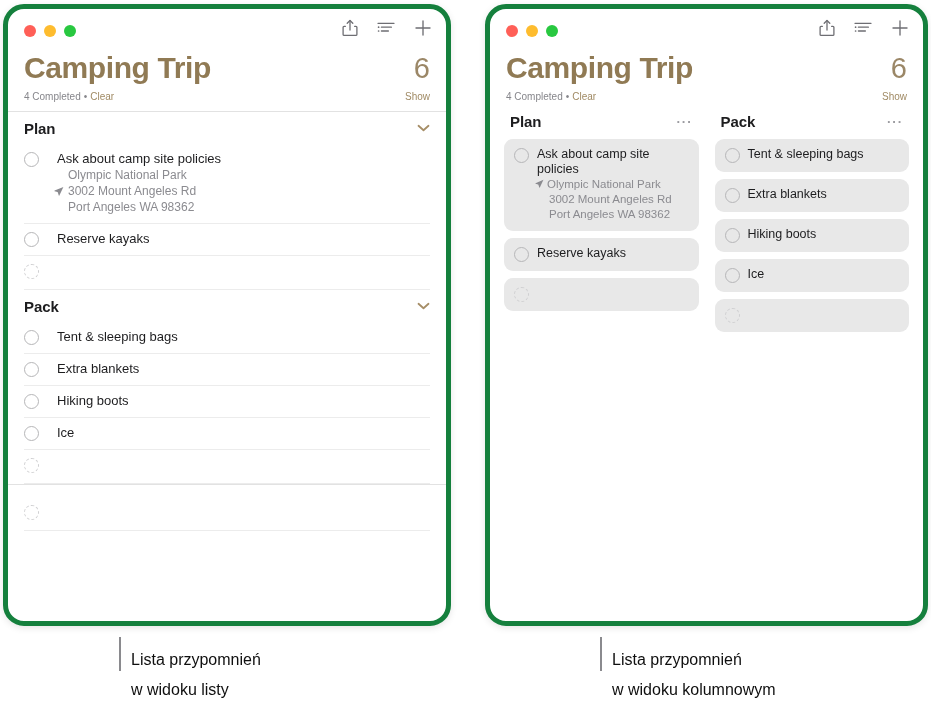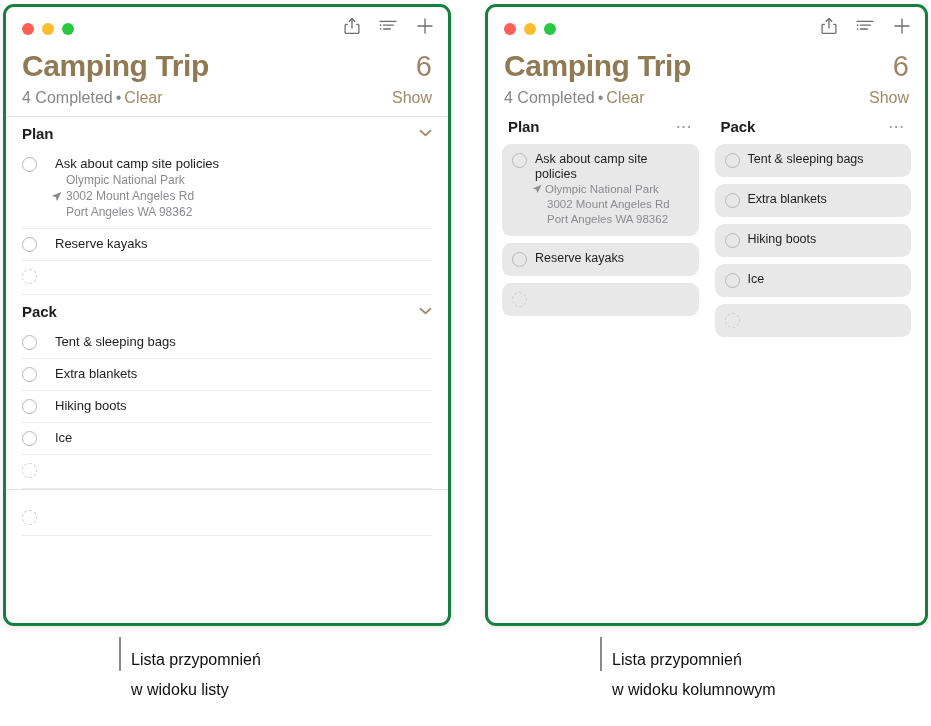--- a/index.html
+++ b/index.html
@@ -14,22 +14,22 @@
     font-family: "Liberation Sans", sans-serif;
     -webkit-font-smoothing: antialiased;
     color: #1d1d1f;
     overflow: hidden;
   }
 
   
   .window {
     position: absolute;
     background: #ffffff;
-    border: 3px solid #15803d;
-    border-radius: 11px;
+    border: 5px solid #15803d;
+    border-radius: 21px;
     box-shadow: 0 2px 7px rgba(0,0,0,0.10);
     overflow: hidden;
     box-sizing: border-box;
   }
   #window-list { left: 3px;   top: 4px; width: 448px; height: 622px; }
   #window-col  { left: 485px; top: 4px; width: 443px; height: 622px; }
 
   .titlebar {
     position: relative;
     height: 42px;
@@ -80,21 +80,21 @@
   .list-count {
     font-size: 29px;
     font-weight: normal;
     color: #9b8767;
     line-height: 1.12;
   }
   .header-sub {
     display: flex;
     align-items: center;
     justify-content: space-between;
-    font-size: 16px;
+    font-size: 10px;
     margin-top: 6px;
     padding-bottom: 9px;
   }
   .completed-text { color: #86868b; }
   .dot-sep { color: #86868b; margin: 0 3px; }
   .link-tan { color: #a08a64; cursor: default; }
 
   
   .list-body { }
   .hrule { height: 1px; background: #e2e2e2; }

